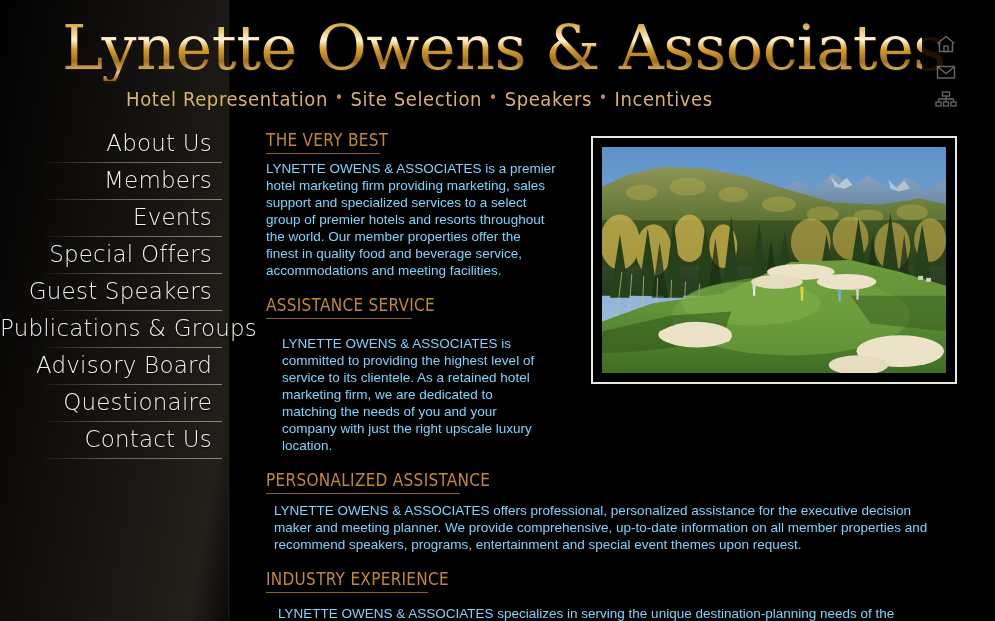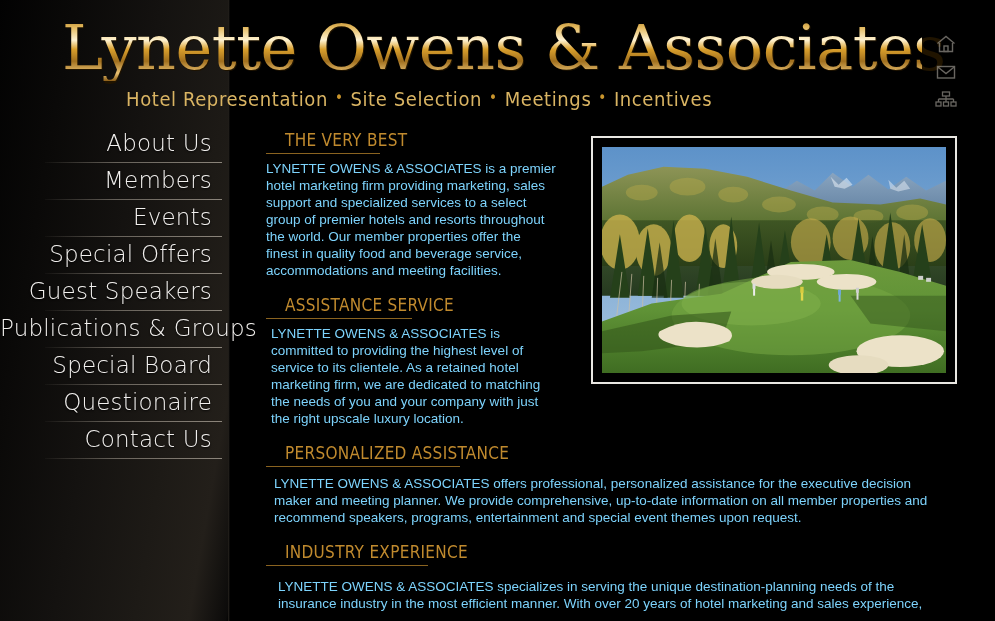--- a/index.html
+++ b/index.html
@@ -156,21 +156,20 @@
   .sec { margin-bottom: 16px; }
 
   .sec-head {
     display: inline-block;
     font-family: "DejaVu Sans Condensed", "Liberation Sans Narrow", "DejaVu Sans", sans-serif;
     font-size: 17px;
     line-height: 20px;
     letter-spacing: 0.3px;
     color: #c08a2e;
     padding-bottom: 3px;
-    margin-left: 19px;
   }
   .sec-head-rule {
     height: 1px;
     background: #8a6320;
     margin-bottom: 6px;
   }
   .sec-body {
     font-family: "Liberation Sans", sans-serif;
     font-size: 13.5px;
     line-height: 17px;
@@ -199,21 +198,21 @@
 <body>
 
 <div id="page">
 
   <div class="side-band"></div>
   <div class="side-band-edge"></div>
 
   <div class="header">
     <div class="brand-title-shadow">Lynette Owens &amp; Associates</div>
     <div class="brand-title">Lynette Owens &amp; Associates</div>
-    <div class="brand-tagline"><span>Hotel Representation</span><span class="dot">•</span><span>Site Selection</span><span class="dot">•</span><span>Meetings</span><span class="dot">•</span><span>Incentives</span></div>
+    <div class="brand-tagline"><span>Hotel Representation</span><span class="dot">•</span><span>Site Selection</span><span class="dot">•</span><span>Speakers</span><span class="dot">•</span><span>Incentives</span></div>
   </div>
 
   <div class="topicons">
     <a class="topicon" title="Home">
       <svg viewBox="0 0 22 22" fill="none" stroke="#aaa59d" stroke-width="1.4">
         <path d="M2.5 10.5 L11 3.5 L19.5 10.5"></path>
         <path d="M4.5 10 L4.5 18.5 L17.5 18.5 L17.5 10"></path>
         <rect x="9" y="13" width="4" height="5.5"></rect>
       </svg>
     </a>
@@ -253,41 +252,41 @@
       </div>
       <div class="nav-item">
         <span class="nav-label">Guest Speakers</span>
         <div class="nav-sep"></div>
       </div>
       <div class="nav-item">
         <span class="nav-label">Publications &amp; Groups</span>
         <div class="nav-sep"></div>
       </div>
       <div class="nav-item">
-        <span class="nav-label">Special Board</span>
+        <span class="nav-label">Advisory Board</span>
         <div class="nav-sep"></div>
       </div>
       <div class="nav-item">
         <span class="nav-label">Questionaire</span>
         <div class="nav-sep"></div>
       </div>
       <div class="nav-item">
         <span class="nav-label">Contact Us</span>
         <div class="nav-sep"></div>
       </div>
     </nav>
 
   <div class="content">
       <div class="sec sec-narrow">
         <div><div class="sec-head">THE VERY BEST</div><div class="sec-head-rule" style="width: 114px;"></div></div>
         <p class="sec-body" style="margin: 0px;">LYNETTE OWENS &amp; ASSOCIATES is a premier hotel marketing firm providing marketing, sales support and specialized services to a select group of premier hotels and resorts throughout the world. Our member properties offer the finest in quality food and beverage service, accommodations and meeting facilities.</p>
       </div>
       <div class="sec sec-narrow">
         <div><div class="sec-head">ASSISTANCE SERVICE</div><div class="sec-head-rule" style="width: 146px;"></div></div>
-        <p class="sec-body" style="margin: 5px;">LYNETTE OWENS &amp; ASSOCIATES is committed to providing the highest level of service to its clientele. As a retained hotel marketing firm, we are dedicated to matching the needs of you and your company with just the right upscale luxury location.</p>
+        <p class="sec-body" style="margin: 16px;">LYNETTE OWENS &amp; ASSOCIATES is committed to providing the highest level of service to its clientele. As a retained hotel marketing firm, we are dedicated to matching the needs of you and your company with just the right upscale luxury location.</p>
       </div>
       <div class="sec sec-wide">
         <div><div class="sec-head">PERSONALIZED ASSISTANCE</div><div class="sec-head-rule" style="width: 194px;"></div></div>
         <p class="sec-body" style="margin: 8px;">LYNETTE OWENS &amp; ASSOCIATES offers professional, personalized assistance for the executive decision maker and meeting planner. We provide comprehensive, up-to-date information on all member properties and recommend speakers, programs, entertainment and special event themes upon request.</p>
       </div>
       <div class="sec sec-wide">
         <div><div class="sec-head">INDUSTRY EXPERIENCE</div><div class="sec-head-rule" style="width: 162px;"></div></div>
         <p class="sec-body" style="margin: 12px;">LYNETTE OWENS &amp; ASSOCIATES specializes in serving the unique destination-planning needs of the insurance industry in the most efficient manner. With over 20 years of hotel marketing and sales experience,</p>
       </div>
     </div>

